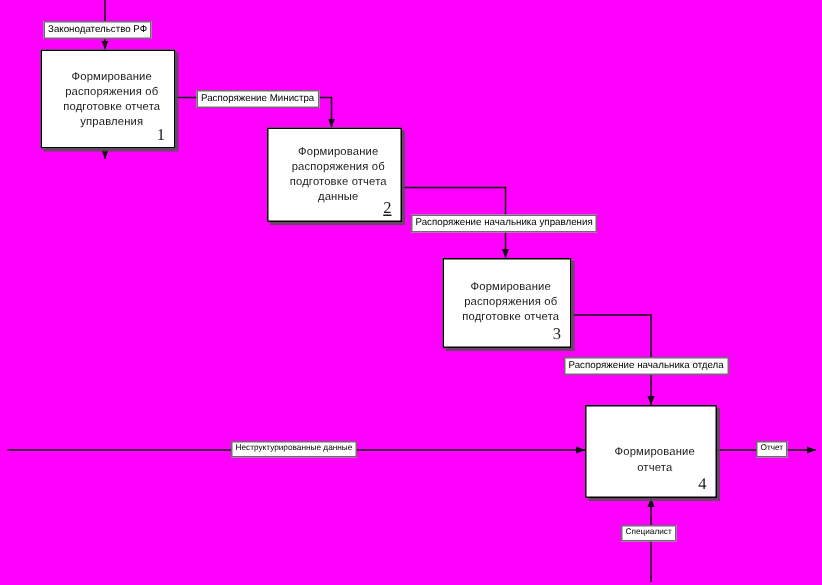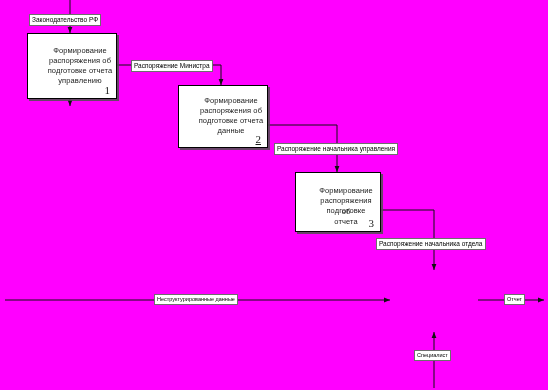--- a/index.html
+++ b/index.html
@@ -29,21 +29,21 @@
   }
   .proc-box {
     position: absolute;
     background: #FFFFFF;
     border: 1px solid #000000;
     box-sizing: border-box;
     box-shadow: 2px 2px 0 rgba(80,80,80,0.85);
   }
   .proc-text {
     position: absolute;
-    left: 19px;
+    left: 8px;
     right: 3px;
     text-align: center;
     color: #1a1a1a;
     font-size: 7.5px;
     line-height: 10.5px;
     letter-spacing: 0.1px;
   }
   .proc-num {
     position: absolute;
     right: 6px;
@@ -110,39 +110,43 @@
 
     <g>
       <path d="M434,388 L434,332" stroke="#111111" stroke-width="1" fill="none" marker-end="url(#arr)"></path>
     </g>
   </svg>
 
   <div class="proc-box" style="left:27px; top:33px; width:90px; height:66px;">
     <div class="proc-text" style="top:12px;">Формирование</div>
     <div class="proc-text" style="top:22px;">распоряжения об</div>
     <div class="proc-text" style="top:32px;">подготовке отчета</div>
-    <div class="proc-text" style="top:42px;">управлению</div>
+    <div class="proc-text" style="top:42px;">управления</div>
     <div class="proc-num">1</div>
   </div>
 
   <div class="proc-box" style="left:178px; top:85px; width:90px; height:63px;">
     <div class="proc-text" style="top:10px;">Формирование</div>
     <div class="proc-text" style="top:20px;">распоряжения об</div>
     <div class="proc-text" style="top:30px;">подготовке отчета</div>
     <div class="proc-text" style="top:40px;">данные</div>
     <div class="proc-num" style="text-decoration:underline;">2</div>
   </div>
 
   <div class="proc-box" style="left:295px; top:172px; width:86px; height:60px;">
     <div class="proc-text" style="top:13px;">Формирование</div>
     <div class="proc-text" style="top:23px;">распоряжения об</div>
     <div class="proc-text" style="top:33px;">подготовке  отчета</div>
     <div class="proc-num">3</div>
   </div>
 
+  <div class="proc-box" style="left:390px; top:270px; width:88px; height:62px;">
+    <div class="proc-text" style="top:25px;">Формирование отчета</div>
+    <div class="proc-num">4</div>
+  </div>
 
   <div class="wire-label" style="left:29px; top:14px;">Законодательство РФ</div>
 
   <div class="wire-label" style="left:131px; top:60px;">Распоряжение Министра</div>
 
   <div class="wire-label" style="left:274px; top:143px;">Распоряжение начальника управления</div>
 
   <div class="wire-label" style="left:376px; top:238px;">Распоряжение начальника отдела</div>
 
   <div class="wire-label tiny" style="left:154px; top:294px;">Неструктурированные данные</div>

